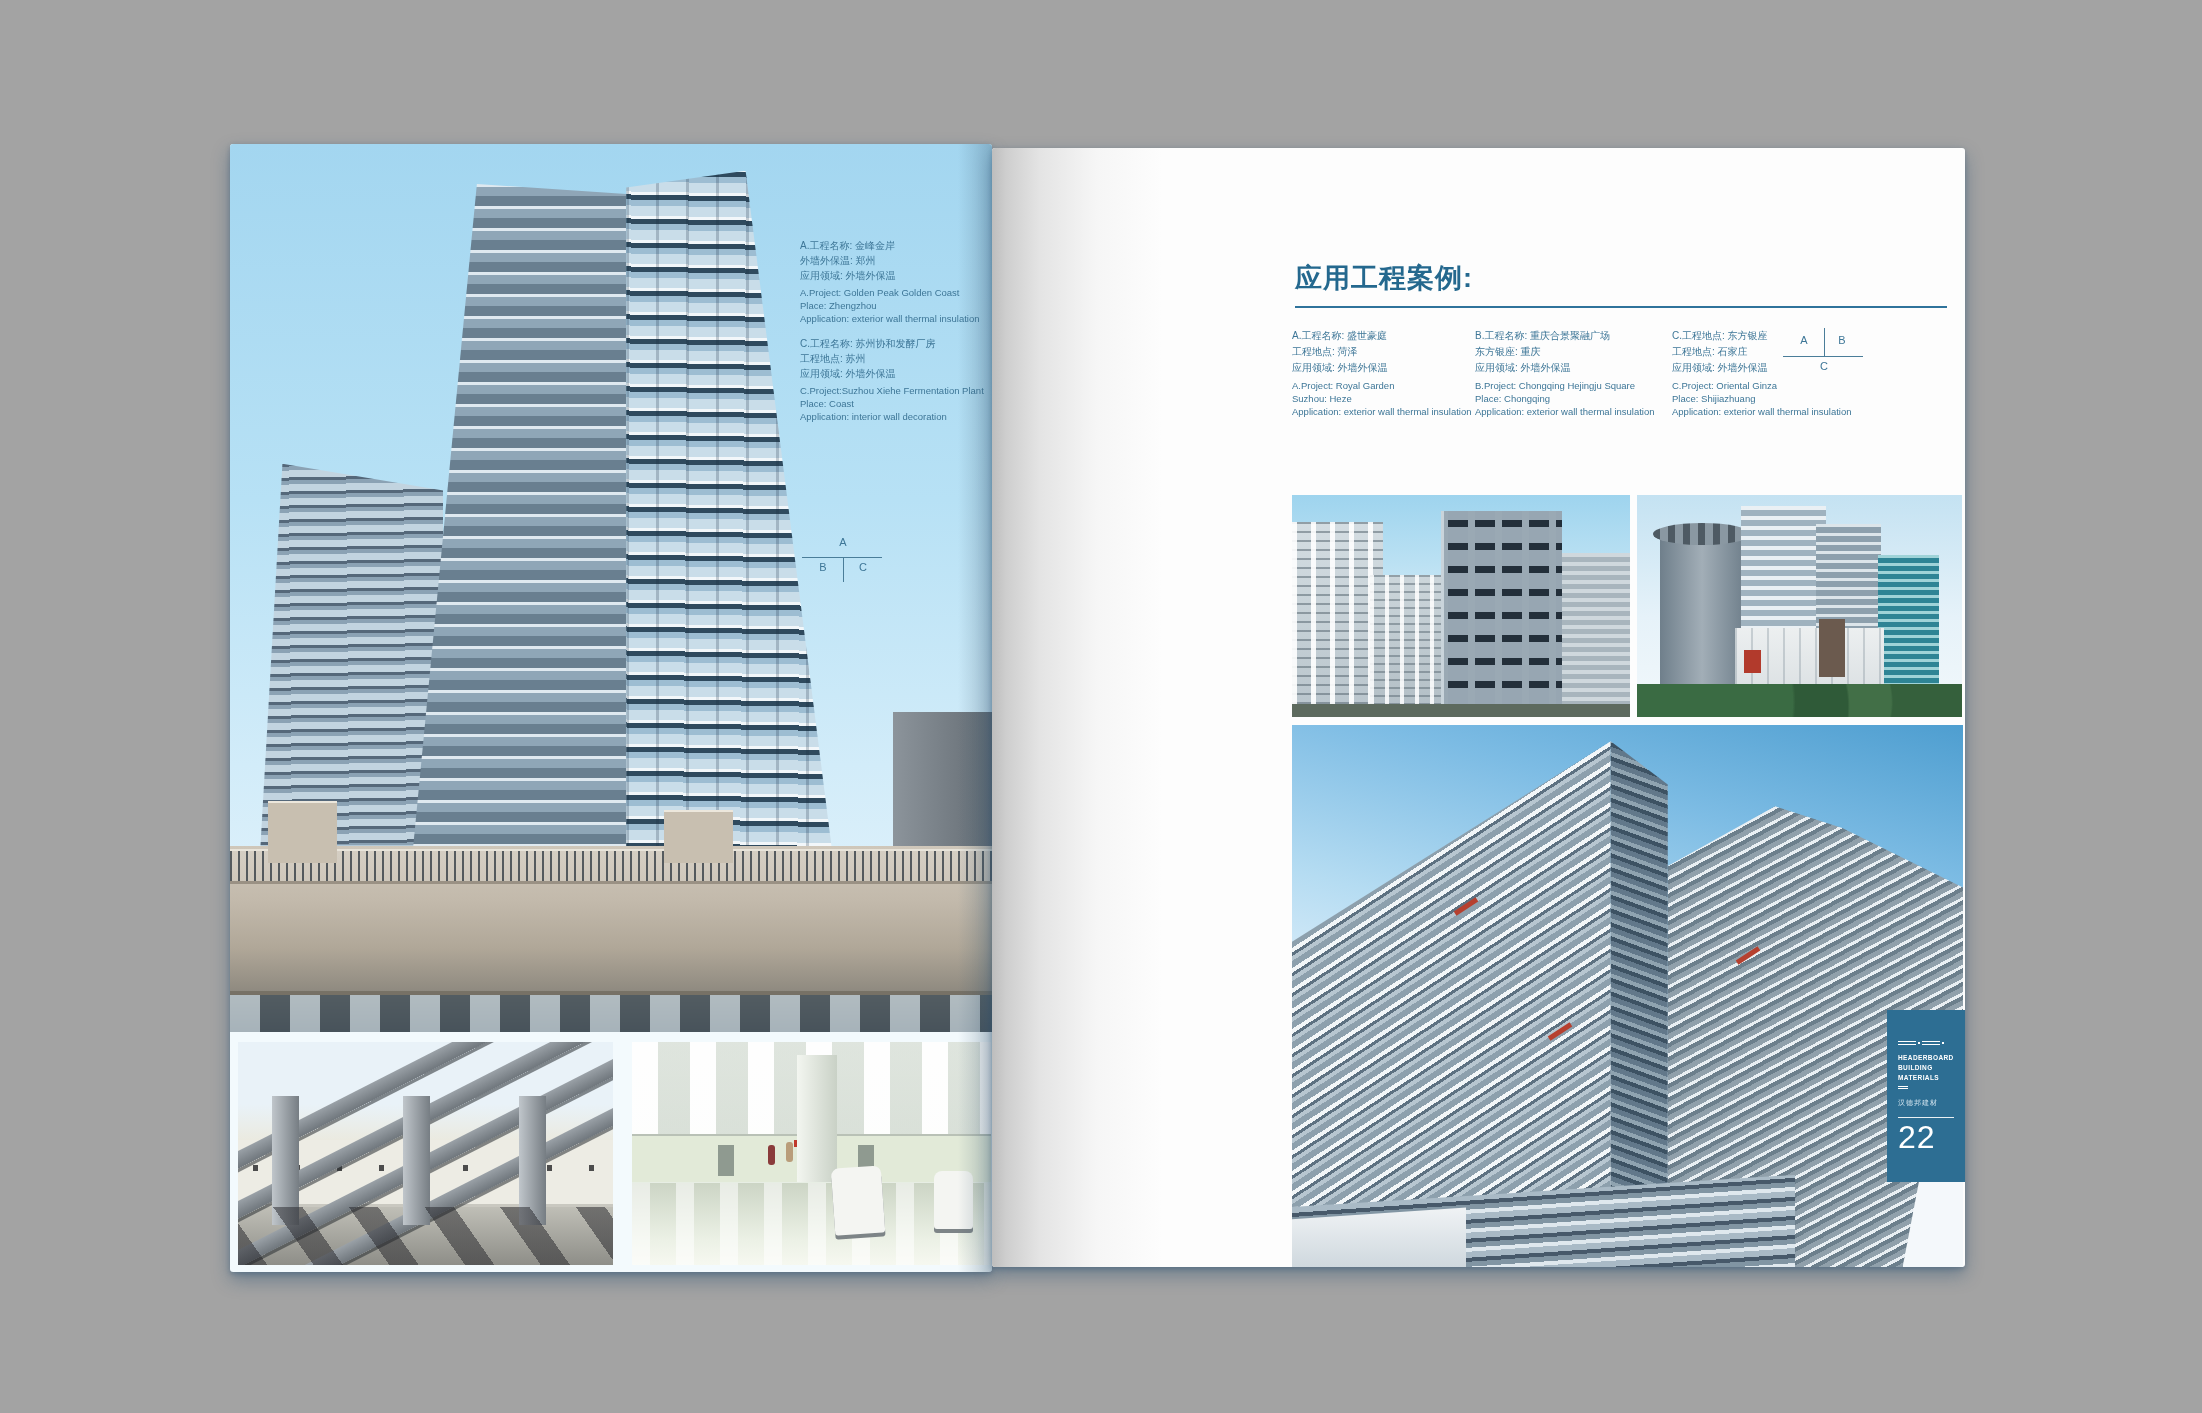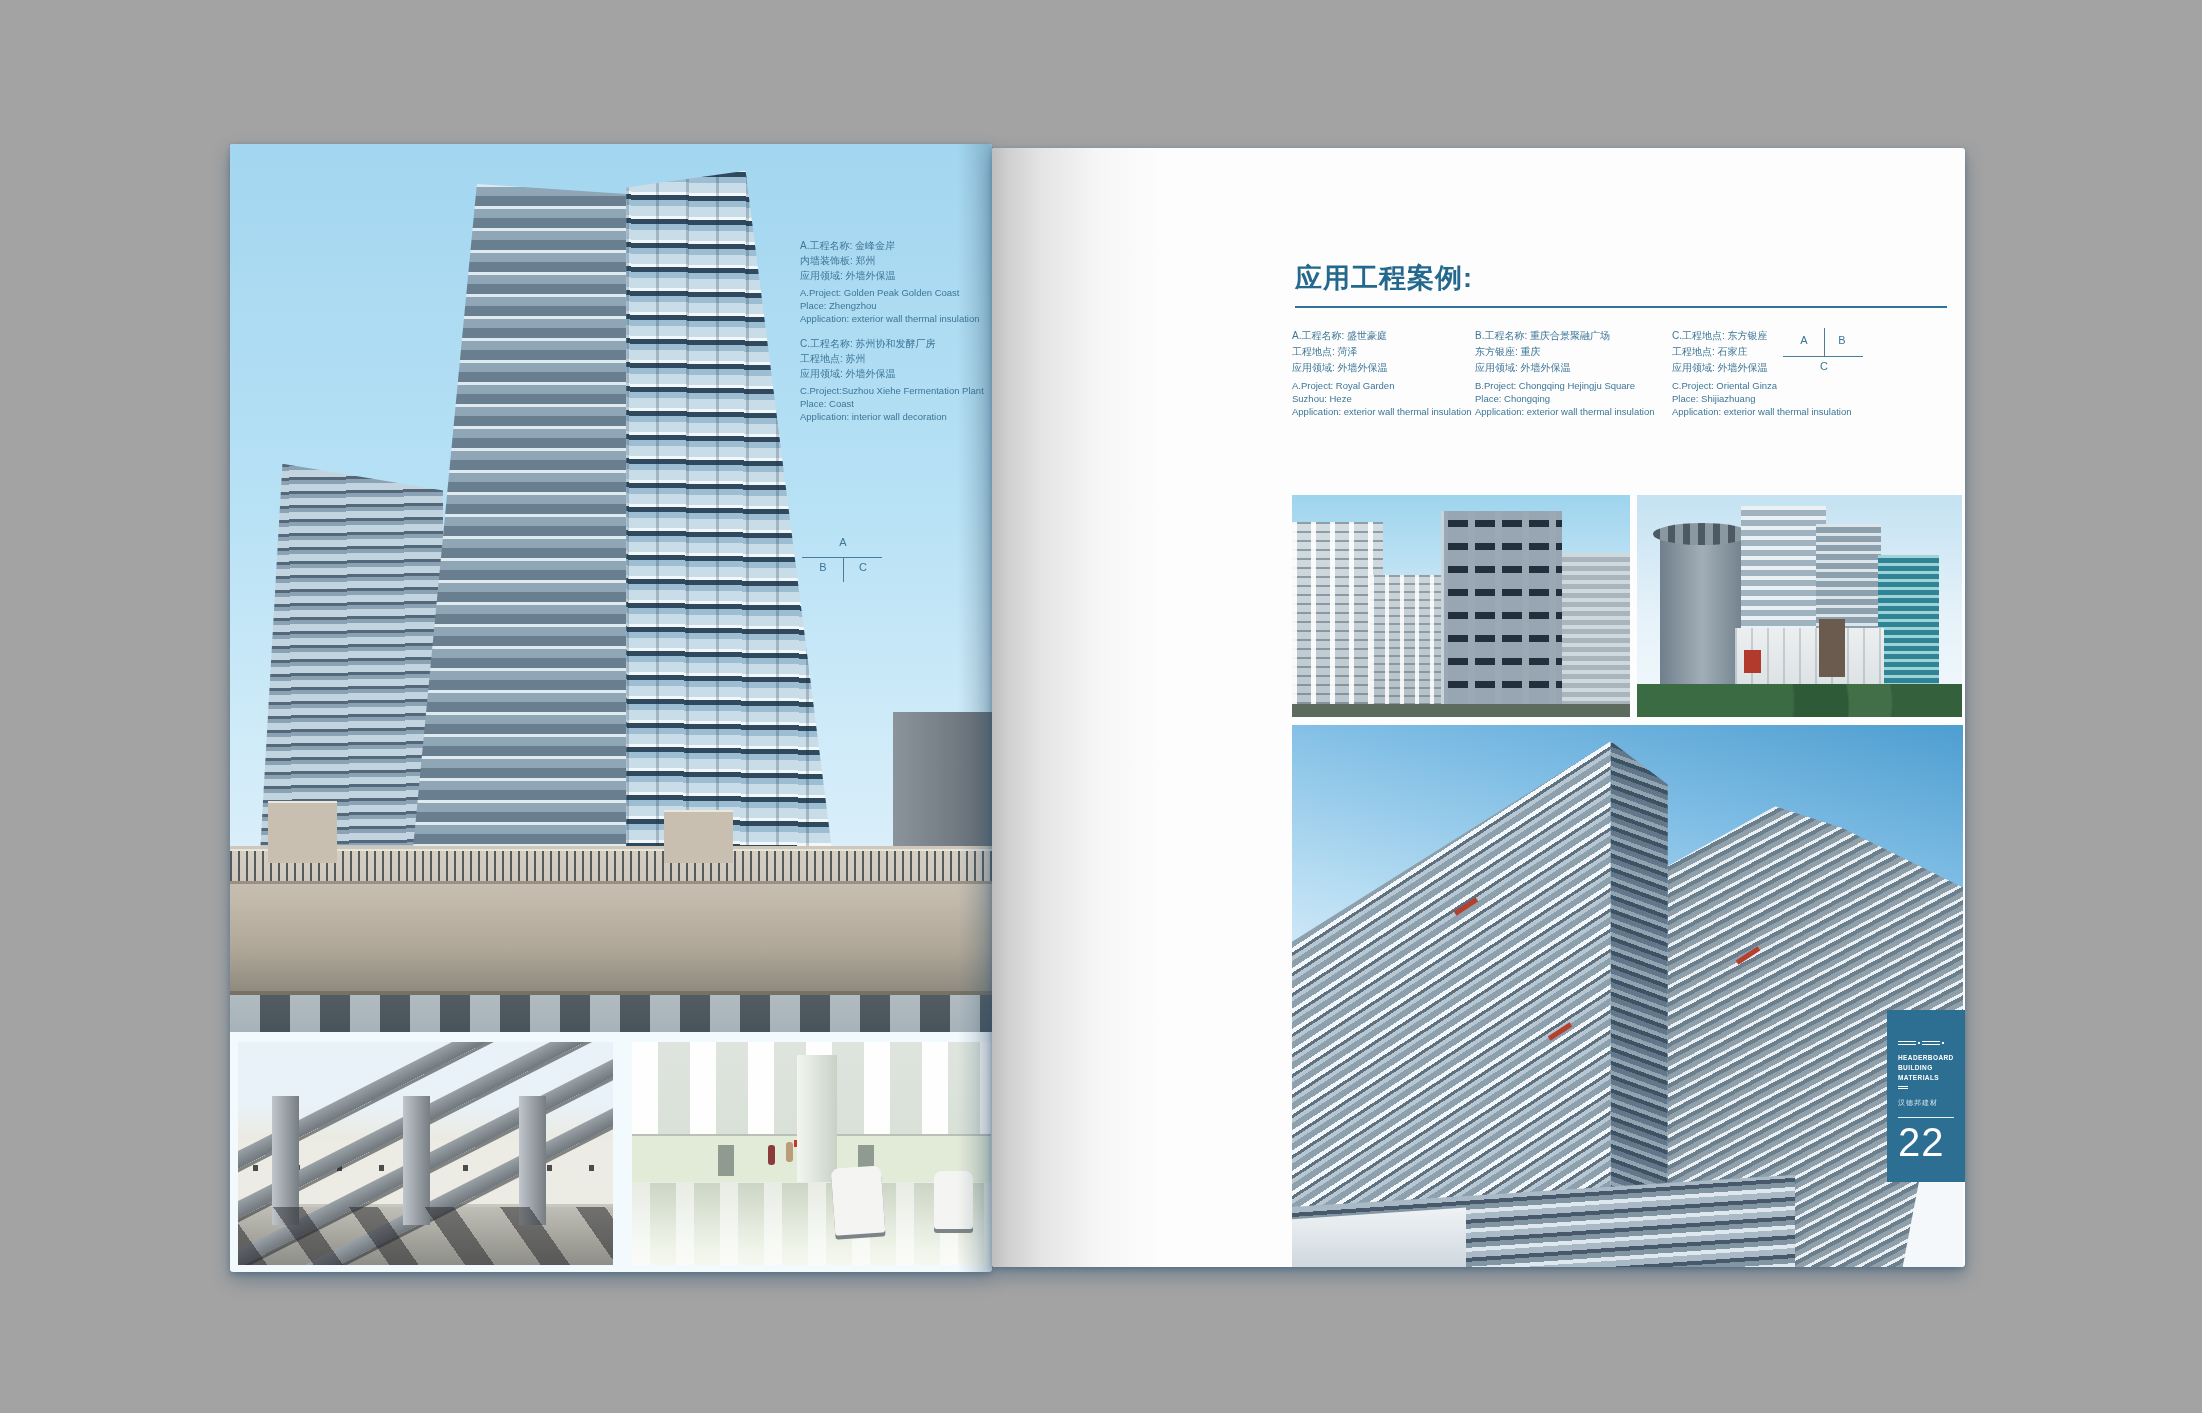--- a/index.html
+++ b/index.html
@@ -183,21 +183,21 @@
         padding:30px 0 0 11px;color:#fff;}
   .marks{display:flex;align-items:center;gap:2px;height:5px;}
   .mk-bar{width:18px;height:4px;background:linear-gradient(180deg,#fff 0 1px,rgba(0,0,0,0) 1px 3px,#fff 3px 4px);}
   .mk-dot{width:2px;height:2px;background:#fff;}
   .brand-line{font-size:6.5px;font-weight:bold;line-height:10px;letter-spacing:.4px;margin-top:0;}
   .brand-wrap{margin-top:8px;}
   .mini-dash{width:10px;height:3px;margin-top:3px;
         background:linear-gradient(180deg,#fff 0 1px,rgba(0,0,0,0) 1px 2px,#fff 2px 3px);}
   .brand-cn{font-size:7px;color:#d8e8f2;margin-top:9px;letter-spacing:1px;}
   .badge-hr{width:56px;height:1px;background:rgba(255,255,255,.9);margin-top:9px;}
-  .pagenum{font-size:40px;line-height:1.1;letter-spacing:1px;margin-top:2px;color:#fff;}
+  .pagenum{font-size:32px;line-height:1.1;letter-spacing:1px;margin-top:2px;color:#fff;}
 </style>
 </head>
 <body>
 
 <div class="canvas">
 
   <div class="page page-left">
 
     <div class="abs lp-photo">
       <div class="tw-left"></div>
@@ -206,21 +206,21 @@
       <div class="wing-right"></div>
       <div class="podium"></div>
       <div class="parapet pp1"></div>
       <div class="parapet pp2"></div>
     </div>
 
     <div class="abs lp-text">
       <div class="proj">
         <div class="cn-block">
           <div class="cn-line">A.工程名称: 金峰金岸</div>
-          <div class="cn-line">内墙装饰板: 郑州</div>
+          <div class="cn-line">外墙外保温: 郑州</div>
           <div class="cn-line">应用领域: 外墙外保温</div>
         </div>
         <div class="en-line">A.Project: Golden Peak Golden Coast</div>
         <div class="en-line">Place: Zhengzhou</div>
         <div class="en-line">Application: exterior wall thermal insulation</div>
       </div>
       <div class="proj">
         <div class="cn-block">
           <div class="cn-line">C.工程名称: 苏州协和发酵厂房</div>
           <div class="cn-line">工程地点: 苏州</div>

